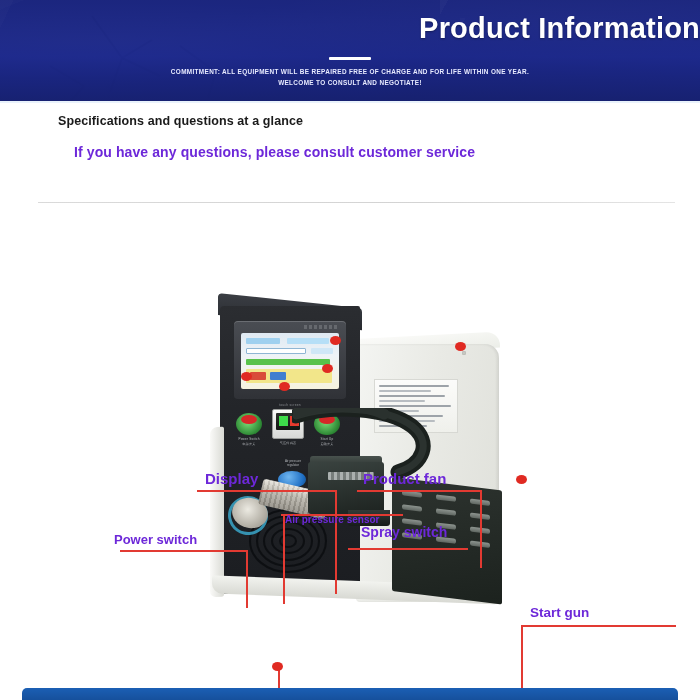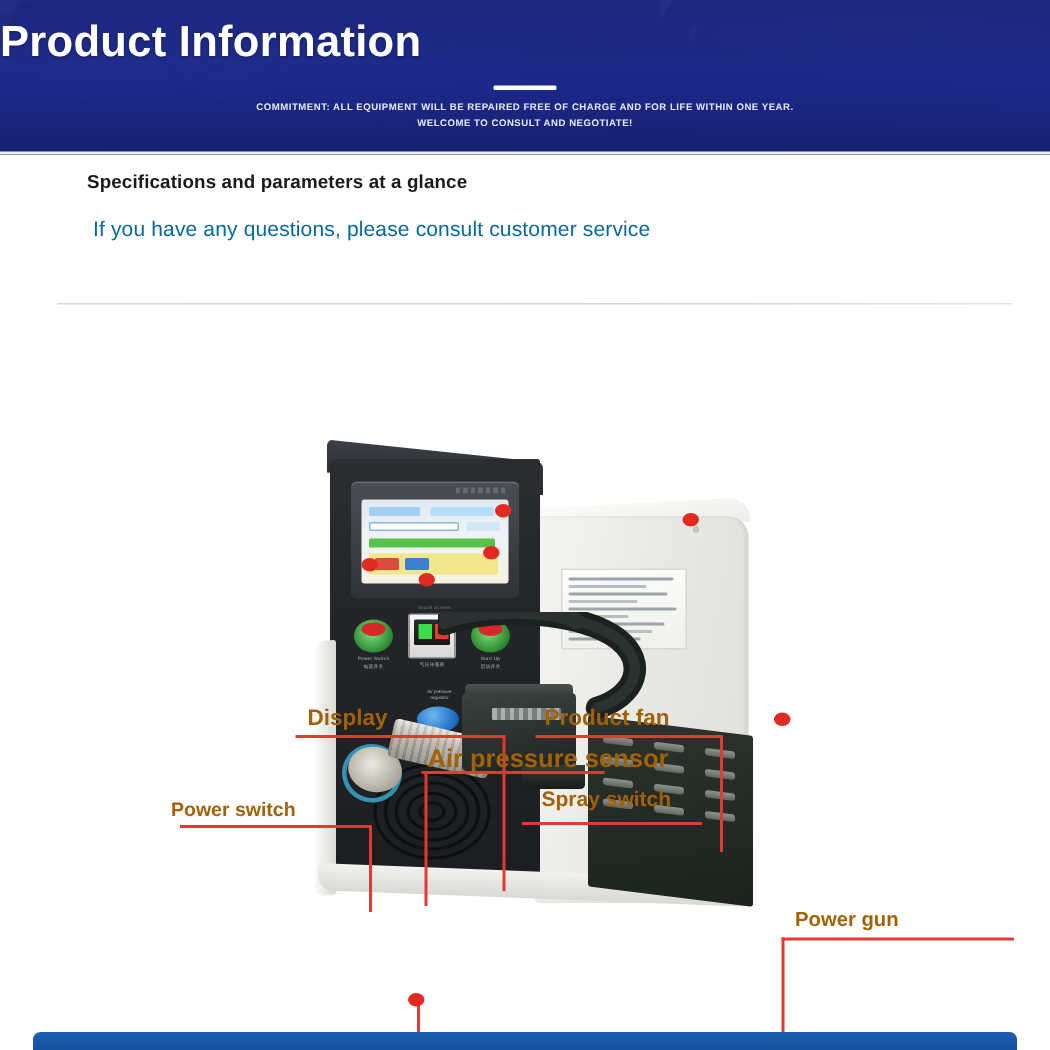--- a/index.html
+++ b/index.html
@@ -37,21 +37,21 @@
   .banner-twigs{
     position:absolute;left:40px;top:6px;width:220px;height:96px;opacity:.5;
   }
   .banner-tint{
     position:absolute;inset:0;
     background:linear-gradient(180deg, rgba(26,36,122,.72), rgba(28,40,140,.80) 55%, rgba(22,32,110,.92));
   }
   .banner-inner{position:absolute;inset:0;}
   .banner-title{
     position:absolute;left:0;right:0;top:12px;
-    text-align:left;color:#ffffff;
+    text-align:right;color:#ffffff;
     font-size:29px;font-weight:bold;letter-spacing:.2px;
     text-shadow:0 1px 2px rgba(0,0,0,.35);
   }
   .banner-rule{
     position:absolute;left:50%;top:57px;margin-left:-21px;
     width:42px;height:3px;background:#ffffff;border-radius:1px;
   }
   .banner-sub{
     position:absolute;left:0;right:0;top:66px;
     text-align:center;color:#e8ebff;
@@ -61,21 +61,21 @@
     position:absolute;left:0;bottom:0;width:700px;height:2px;background:#e9f2fb;
   }
 
   
   .intro{position:absolute;left:58px;top:114px;width:600px;}
   .intro-line1{
     color:#1a1a1a;font-size:12.5px;font-weight:bold;letter-spacing:.1px;
     margin:0 0 16px 0;
   }
   .intro-line2{
-    color:#0369a1;font-size:14px;font-weight:normal;letter-spacing:.1px;margin:4px;
+    color:#6d28d9;font-size:14px;font-weight:bold;letter-spacing:.1px;margin:16px;
   }
   .divider{
     position:absolute;left:38px;top:202px;width:637px;height:1px;
     background:linear-gradient(90deg,#dadada,#d3d3d3 60%,#e4e4e4);
   }
 
   
   .stage{position:absolute;left:0;top:222px;width:700px;height:445px;}
 
   
@@ -259,25 +259,25 @@
     background:radial-gradient(circle at 42% 40%,#eceae2,#b5b1a7 60%,#8d8a82);
     transform:rotate(13deg);
   }
   .nozzle-ring{
     position:absolute;left:-62px;top:46px;width:34px;height:33px;border-radius:50%;
     border:3px solid #3aa6c9;transform:rotate(13deg);opacity:.85;
   }
 
   
   .lbl{
-    position:absolute;color:#a16207;font-weight:bold;white-space:nowrap;
+    position:absolute;color:#6d28d9;font-weight:bold;white-space:nowrap;
   }
   .lbl-display{left:205px;top:248px;font-size:15px;}
   .lbl-cooling{left:363px;top:248px;font-size:15px;}
-  .lbl-aps{left:285px;top:274px;font-size:17px;}
+  .lbl-aps{left:285px;top:292px;font-size:10px;}
   .lbl-start{left:361px;top:302px;font-size:14px;}
   .lbl-power{left:114px;top:310px;font-size:13px;}
   .lbl-spray{left:530px;top:383px;font-size:13.5px;}
 
   
   .lead{position:absolute;background:#e23a32;}
   .lead-h{height:2px;}
   .lead-v{width:2px;}
   .dot{position:absolute;width:11px;height:9px;border-radius:50%;background:#e02a22;}
 
@@ -307,21 +307,21 @@
     <div class="banner-rule"></div>
     <div class="banner-sub">
       <div>COMMITMENT: ALL EQUIPMENT WILL BE REPAIRED FREE OF CHARGE AND FOR LIFE WITHIN ONE YEAR.</div>
       <div>WELCOME TO CONSULT AND NEGOTIATE!</div>
     </div>
   </div>
   <div class="banner-bottom-line"></div>
 </div>
 
 <div class="intro">
-  <p class="intro-line1">Specifications and parameters at a glance</p>
+  <p class="intro-line1">Specifications and questions at a glance</p>
   <p class="intro-line2">If you have any questions, please consult customer service</p>
 </div>
 <div class="divider"></div>
 
 <div class="stage">
 
   <div class="machine">
     <div class="m-right-top"></div>
     <div class="m-right-shell"></div>
     <div class="m-front-top"></div>
@@ -457,17 +457,17 @@
   <div class="dot" style="left:516px;top:253px;"></div>
 
   <div class="lead lead-v" style="left:278px;top:444px;height:93px;"></div>
   <div class="dot" style="left:272px;top:440px;"></div>
 
   <div class="lbl lbl-display">Display</div>
   <div class="lbl lbl-cooling">Product fan</div>
   <div class="lbl lbl-aps">Air pressure sensor</div>
   <div class="lbl lbl-start">Spray switch</div>
   <div class="lbl lbl-power">Power switch</div>
-  <div class="lbl lbl-spray">Power gun</div>
+  <div class="lbl lbl-spray">Start gun</div>
 
 </div>
 
 <div class="footer-bar"></div>
 
 </body></html>

